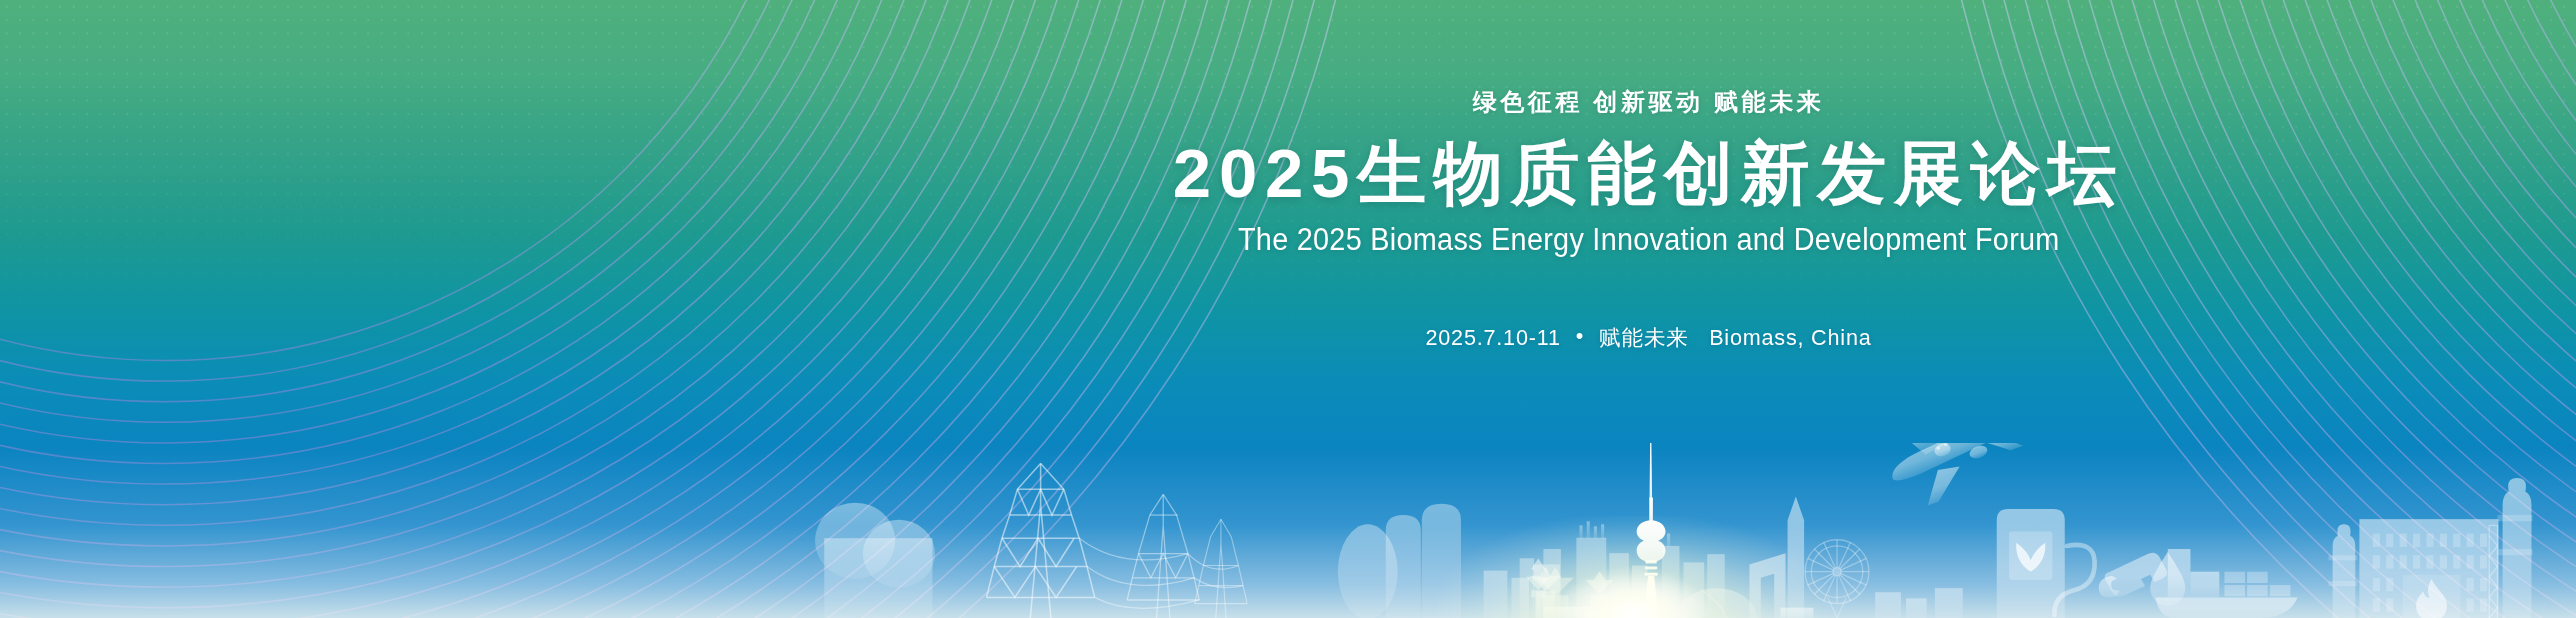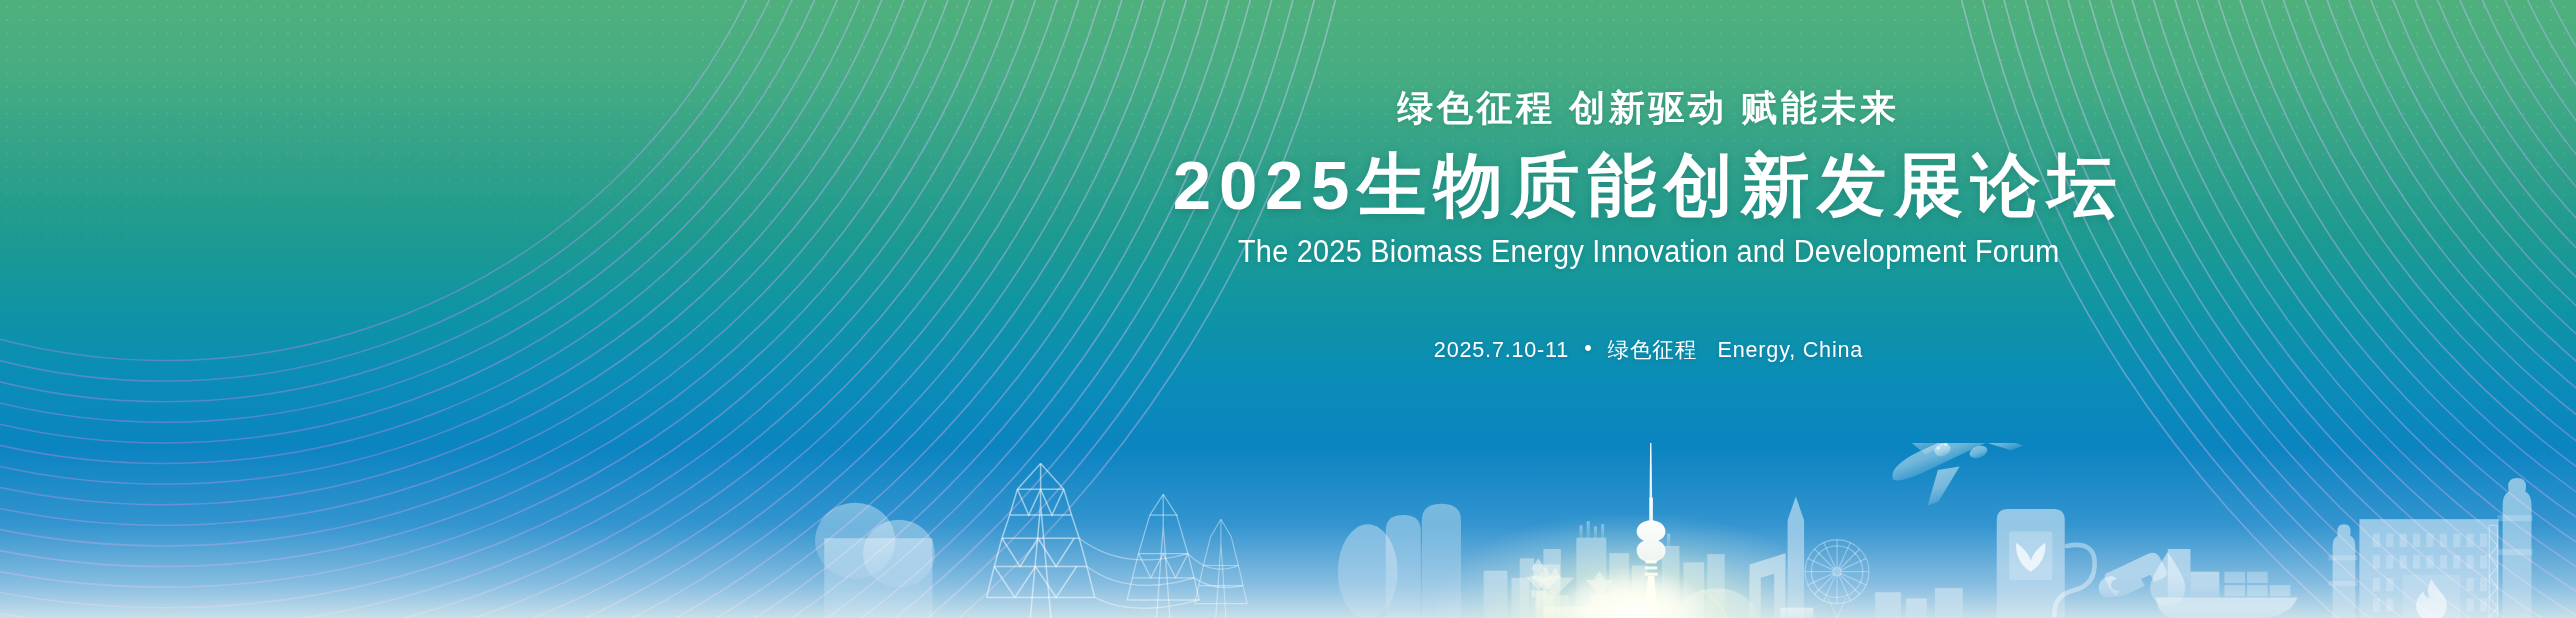--- a/index.html
+++ b/index.html
@@ -57,21 +57,21 @@
   }
 
   
   .textwrap{
     position:absolute; left:0; top:0; width:3297px; height:618px;
     display:flex; flex-direction:column; align-items:center;
     text-align:center; color:#fff; pointer-events:none;
   }
   .tagline{
     margin-top:90px;
-    font-size:36px; font-weight:700; letter-spacing:3.6px; line-height:1;
+    font-size:24px; font-weight:700; letter-spacing:3.6px; line-height:1;
     color:#ffffff; white-space:nowrap;
     text-shadow:0 1px 5.2px rgba(0,70,60,.20);
   }
   .maintitle{
     margin-top:25px;
     font-size:69px; font-weight:700; letter-spacing:7.7px; line-height:1;
     color:#ffffff; white-space:nowrap;
     text-shadow:0 1.5px 8.2px rgba(0,60,70,.22);
   }
   .subtitle{
@@ -439,20 +439,20 @@
   <div class="burst"></div>
   <div class="burst2"></div>
 
   <div class="textwrap">
     <div class="tagline">绿色征程 创新驱动 赋能未来</div>
     <div class="maintitle">2025生物质能创新发展论坛</div>
     <div class="subtitle">The 2025 Biomass Energy Innovation and Development Forum</div>
     <div class="datewrap">
       <span>2025.7.10-11</span>
       <span class="dot-sep">•</span>
-      <span>绿色征程</span>
+      <span>赋能未来</span>
       <span>&nbsp;</span>
-      <span>Energy, China</span>
+      <span>Biomass, China</span>
     </div>
   </div>
 
 </div>
 
 
 </body></html>

